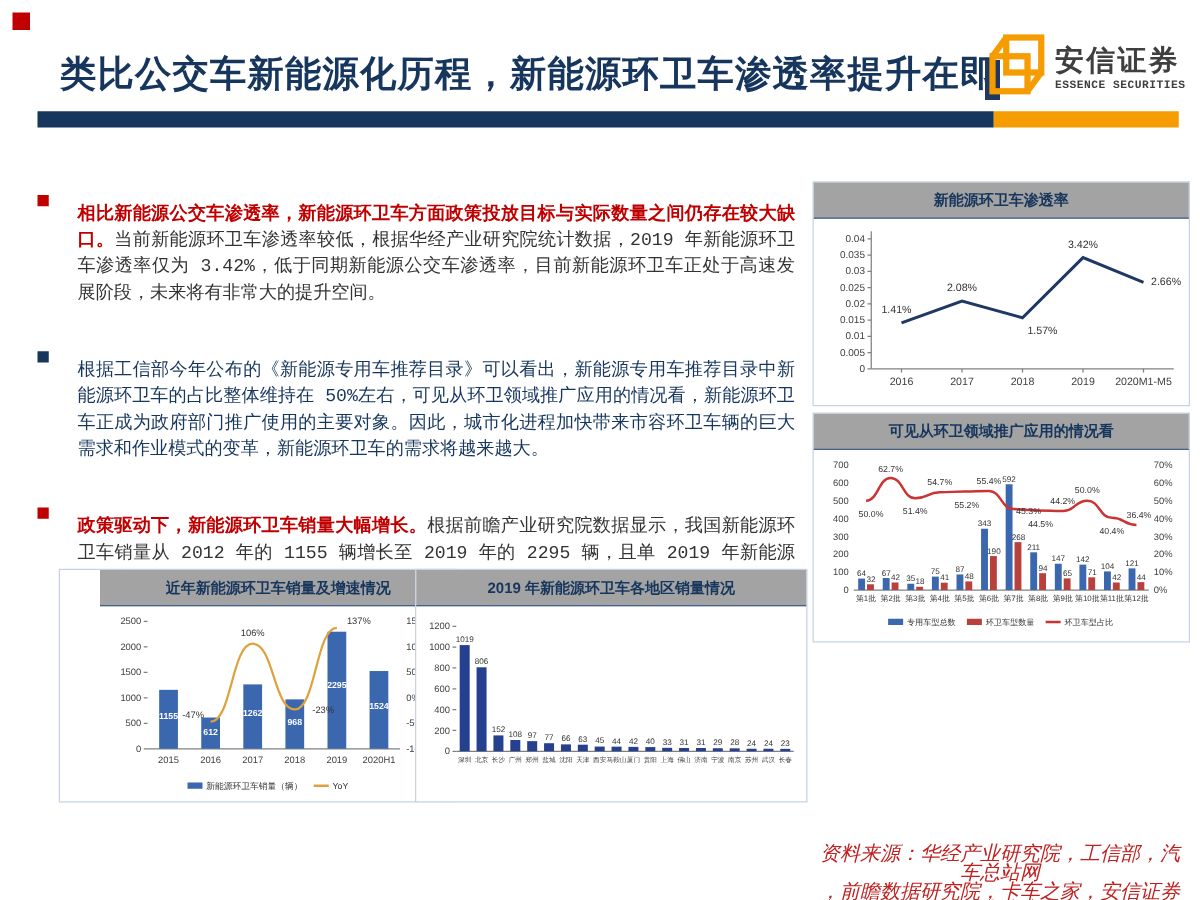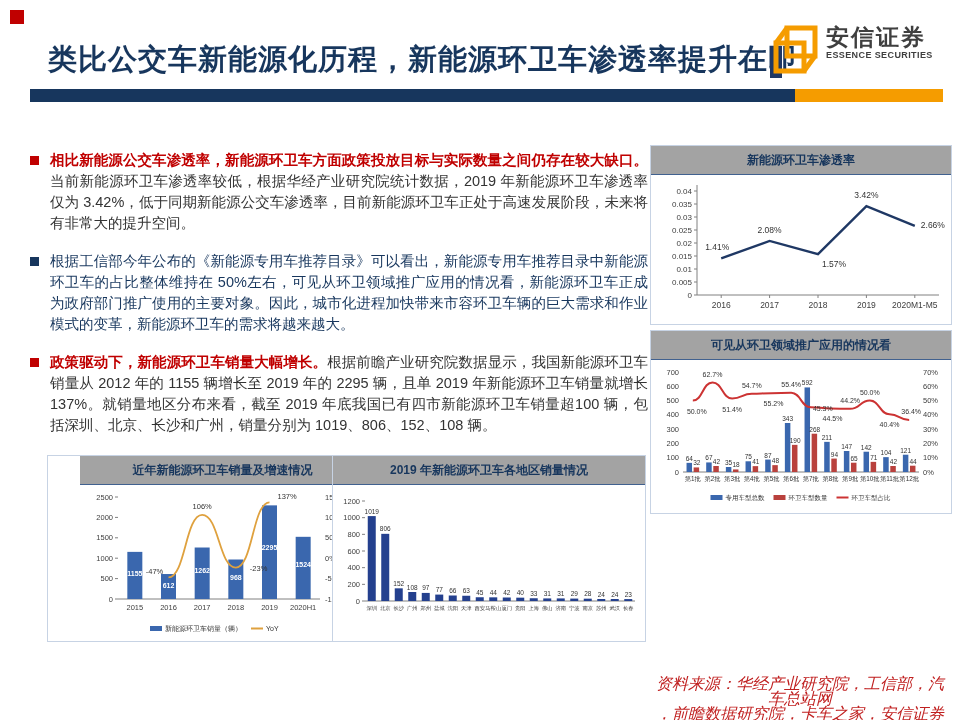--- a/index.html
+++ b/index.html
@@ -4,30 +4,30 @@
 <style>
   html,body{margin:0;padding:0;background:#e8e8e8;}
   .slide{position:relative;width:960px;height:720px;background:#ffffff;overflow:hidden;
          font-family:"Liberation Sans","DejaVu Sans",sans-serif;}
   
   .corner-square{position:absolute;left:10px;top:10px;width:14px;height:14px;background:#C00000;}
   .page-title{position:absolute;left:48px;top:40px;width:800px;font-size:29px;font-weight:bold;
               color:#17365D;letter-spacing:1px;white-space:nowrap;}
   .rule-blue{position:absolute;left:30px;top:89px;width:765px;height:13px;background:#17365D;}
   .rule-orange{position:absolute;left:795px;top:89px;width:148px;height:13px;background:#F59C00;}
-  .logo{position:absolute;left:768px;top:24px;width:172px;height:62px;display:flex;gap:6px;background:transparent;}
+  .logo{position:absolute;left:786px;top:24px;width:172px;height:62px;display:flex;align-items:center;gap:6px;background:transparent;font-family:Liberation Mono, monospace;}
   .logo-cn{font-size:23px;font-weight:600;color:#3f3f3f;letter-spacing:2px;line-height:26px;}
   .logo-en{font-size:9px;font-weight:bold;color:#3f3f3f;letter-spacing:0.4px;}
   
   .bullets{position:absolute;left:30px;top:150px;width:618px;}
   .bullet{display:flex;margin-bottom:17px;}
   .bullet .marker{flex:0 0 9px;width:9px;height:9px;margin:6px 11px 0 0;}
   .marker.red{background:#C00000;}
   .marker.navy{background:#17365D;}
-  .bullet p{margin:0;font-size:14.5px;line-height:21px;text-align:justify;}
+  .bullet p{margin:12px;font-size:14.5px;line-height:21px;text-align:justify;font-family:Liberation Mono, monospace;}
   .lead-red{color:#C00000;font-weight:bold;}
   .body-dark{color:#333333;}
   .body-navy{color:#17365D;}
   
   .chart-box{position:absolute;background:#ffffff;border:1px solid #C7D3E4;}
   .chart-head{height:28px;line-height:28px;text-align:center;font-size:12px;font-weight:bold;
               color:#17365D;background:#a3a3a3;border-bottom:1px solid #41618F;}
   #box-c1{left:650px;top:145px;width:300px;height:178px;}
   #box-c2{left:650px;top:330px;width:300px;height:182px;}
   #box-c3{left:47px;top:455px;width:285px;height:185px;padding-left:32px;}

